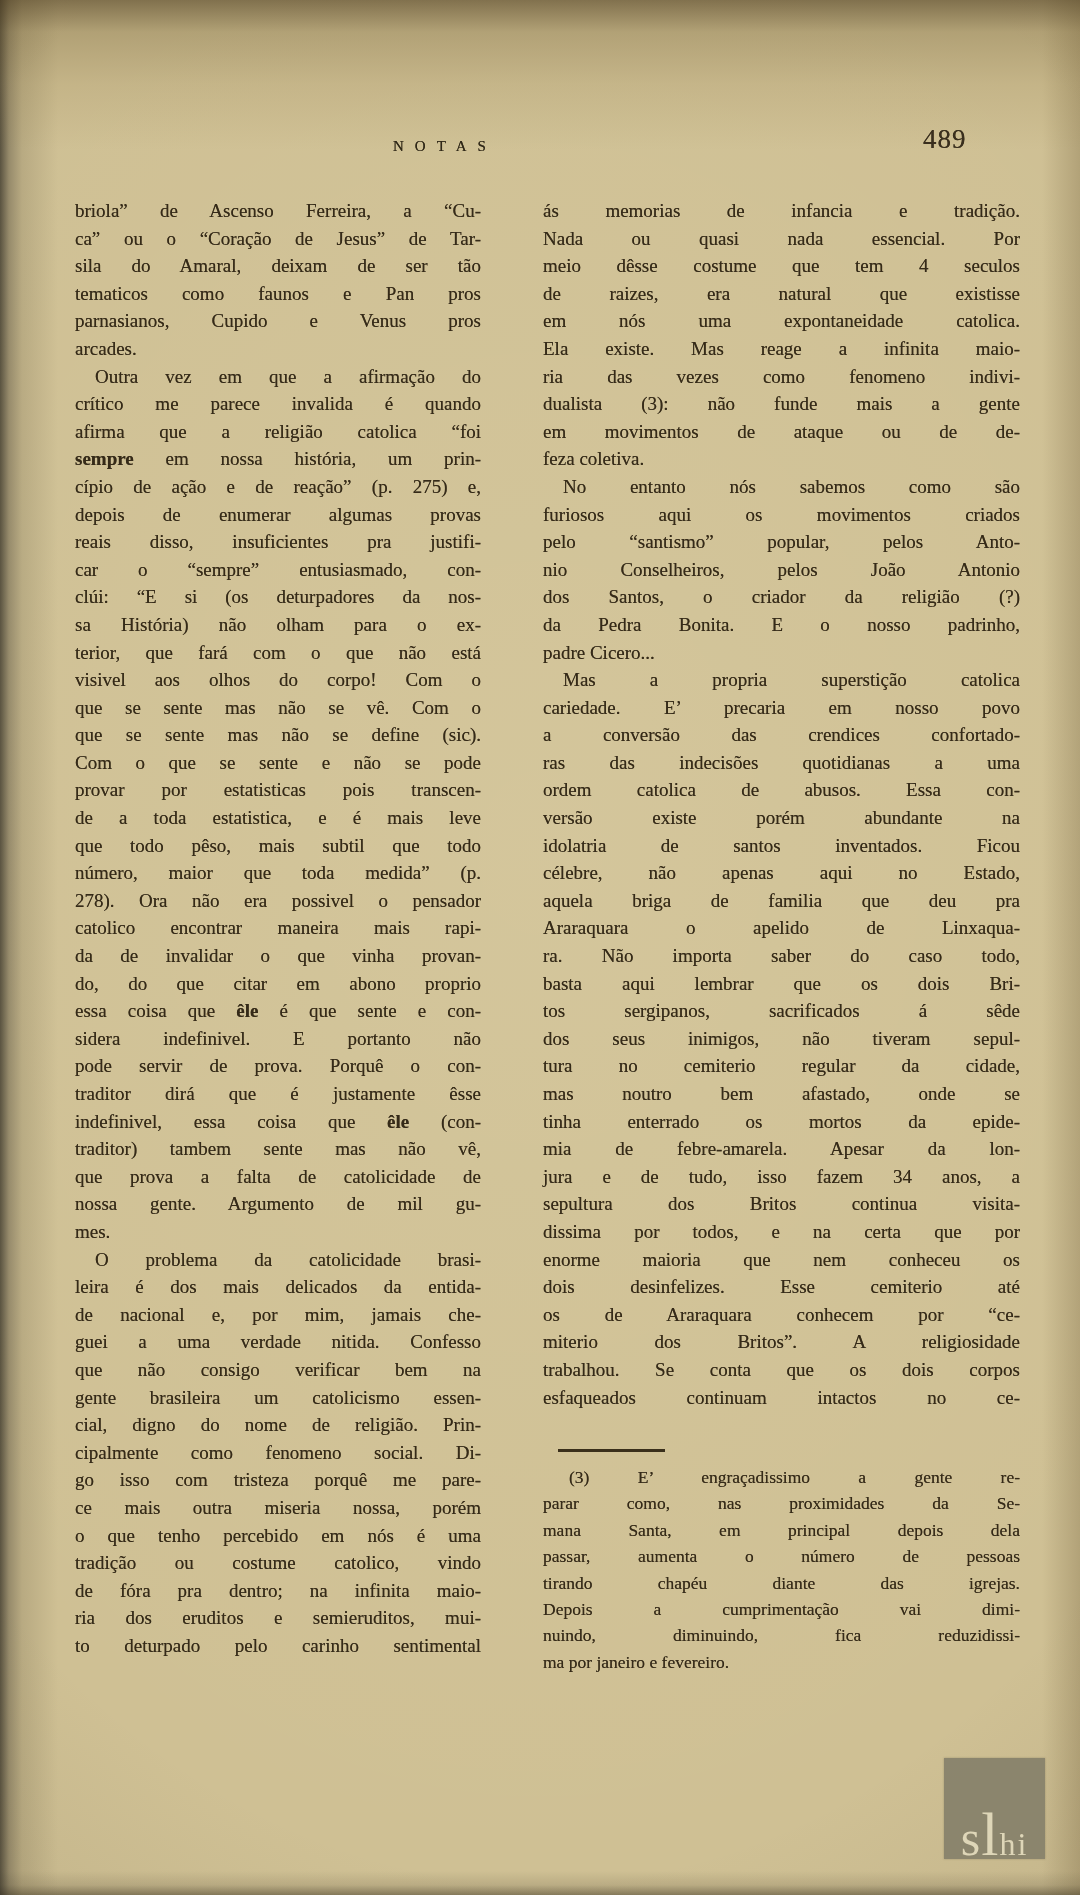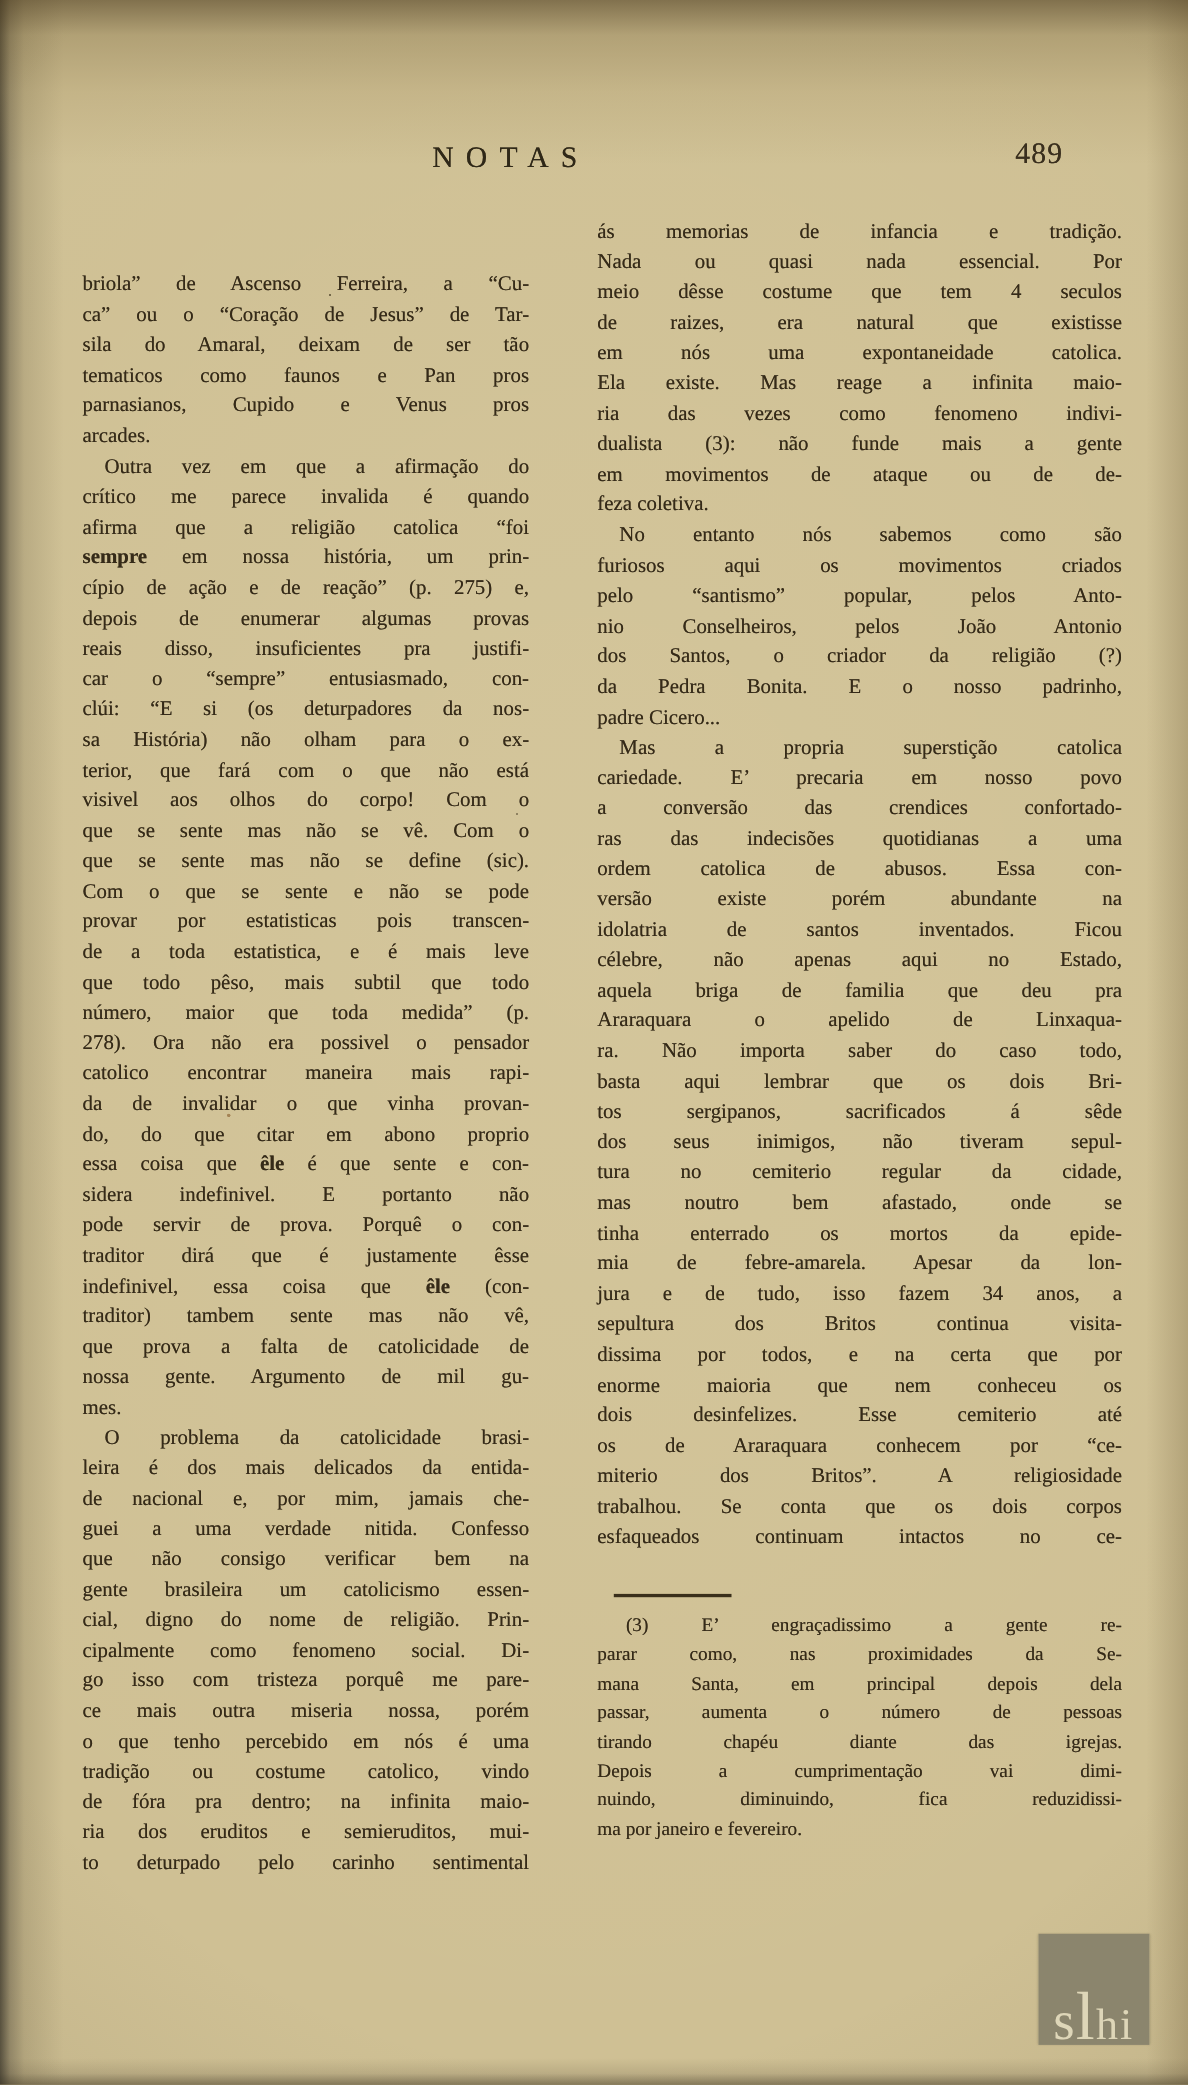--- a/index.html
+++ b/index.html
@@ -19,38 +19,38 @@
       radial-gradient(3px 3px at 208px 1014px, rgba(120,70,20,.5) 0 45%, transparent 60%),
       radial-gradient(3px 3px at 858px 1148px, rgba(150,80,20,.4) 0 45%, transparent 60%),
       linear-gradient(180deg, rgba(77,60,30,.60) 0px, rgba(108,88,46,.30) 32px, rgba(140,118,70,.16) 84px, rgba(0,0,0,0) 150px),
       linear-gradient(90deg, rgba(50,46,36,.75) 0px, rgba(58,52,40,.38) 9px, rgba(92,82,56,.20) 22px, rgba(0,0,0,0) 58px),
       linear-gradient(0deg, rgba(60,52,34,.50) 0px, rgba(60,52,34,.14) 10px, rgba(0,0,0,0) 24px),
       linear-gradient(270deg, rgba(110,92,55,.30) 0px, rgba(0,0,0,0) 38px),
       radial-gradient(120% 90% at 50% 45%, rgba(255,248,220,.10) 0%, rgba(0,0,0,0) 60%, rgba(70,58,32,.20) 100%);
     color:#352a18;
   }
   .running-head{
-    position:absolute;top:128px;left:393px;
-    font-size:27px;letter-spacing:11px;
+    position:absolute;top:138px;left:393px;
+    font-size:15px;letter-spacing:11px;
     color:#2f2818;
     text-shadow:0 0 .6px rgba(45,35,18,.8);
   }
   .folio{
     position:absolute;top:124px;left:923px;
     font-size:27px;letter-spacing:1px;
     color:#3a2f1e;
     text-shadow:0 0 .6px rgba(45,35,18,.8);
   }
   .col{
     position:absolute;
     font-size:19px;
     line-height:27.6px;
     text-shadow:0 0 .6px rgba(45,35,18,.65);
   }
-  .col-left{top:197px;left:75px;width:406px;margin-top:48px;}
+  .col-left{top:197px;left:75px;width:406px;}
   .col-right{top:197px;left:543px;width:477px;}
   .line{
     text-align:justify;
     text-align-last:justify;
     white-space:normal;
     height:27.6px;overflow:visible;
   }
   .line.indent{text-indent:20px;}
   .line.end{text-align-last:left;}
   .line b{font-weight:bold;}
@@ -70,21 +70,21 @@
     position:absolute;top:1758px;left:944px;
     width:101px;height:101px;
     background:rgba(134,128,106,.92);
     box-shadow:0 0 2px rgba(60,52,34,.3);
     display:flex;align-items:baseline;justify-content:center;
     padding-top:0;
     color:#ded6b8;
   }
   .watermark .wm-s{font-size:50px;line-height:101px;margin-top:12px;}
   .watermark .wm-l{font-size:62px;line-height:101px;margin-top:26px;margin-left:1px;}
-  .watermark .wm-hi{font-size:40px;line-height:101px;margin-top:4px;margin-left:1px;letter-spacing:2px;}
+  .watermark .wm-hi{font-size:32px;line-height:101px;margin-top:4px;margin-left:1px;letter-spacing:2px;}
 </style>
 </head>
 <body>
 
 <div class="page">
 
   <div class="running-head">NOTAS</div>
 
   <div class="folio">489</div>
 

